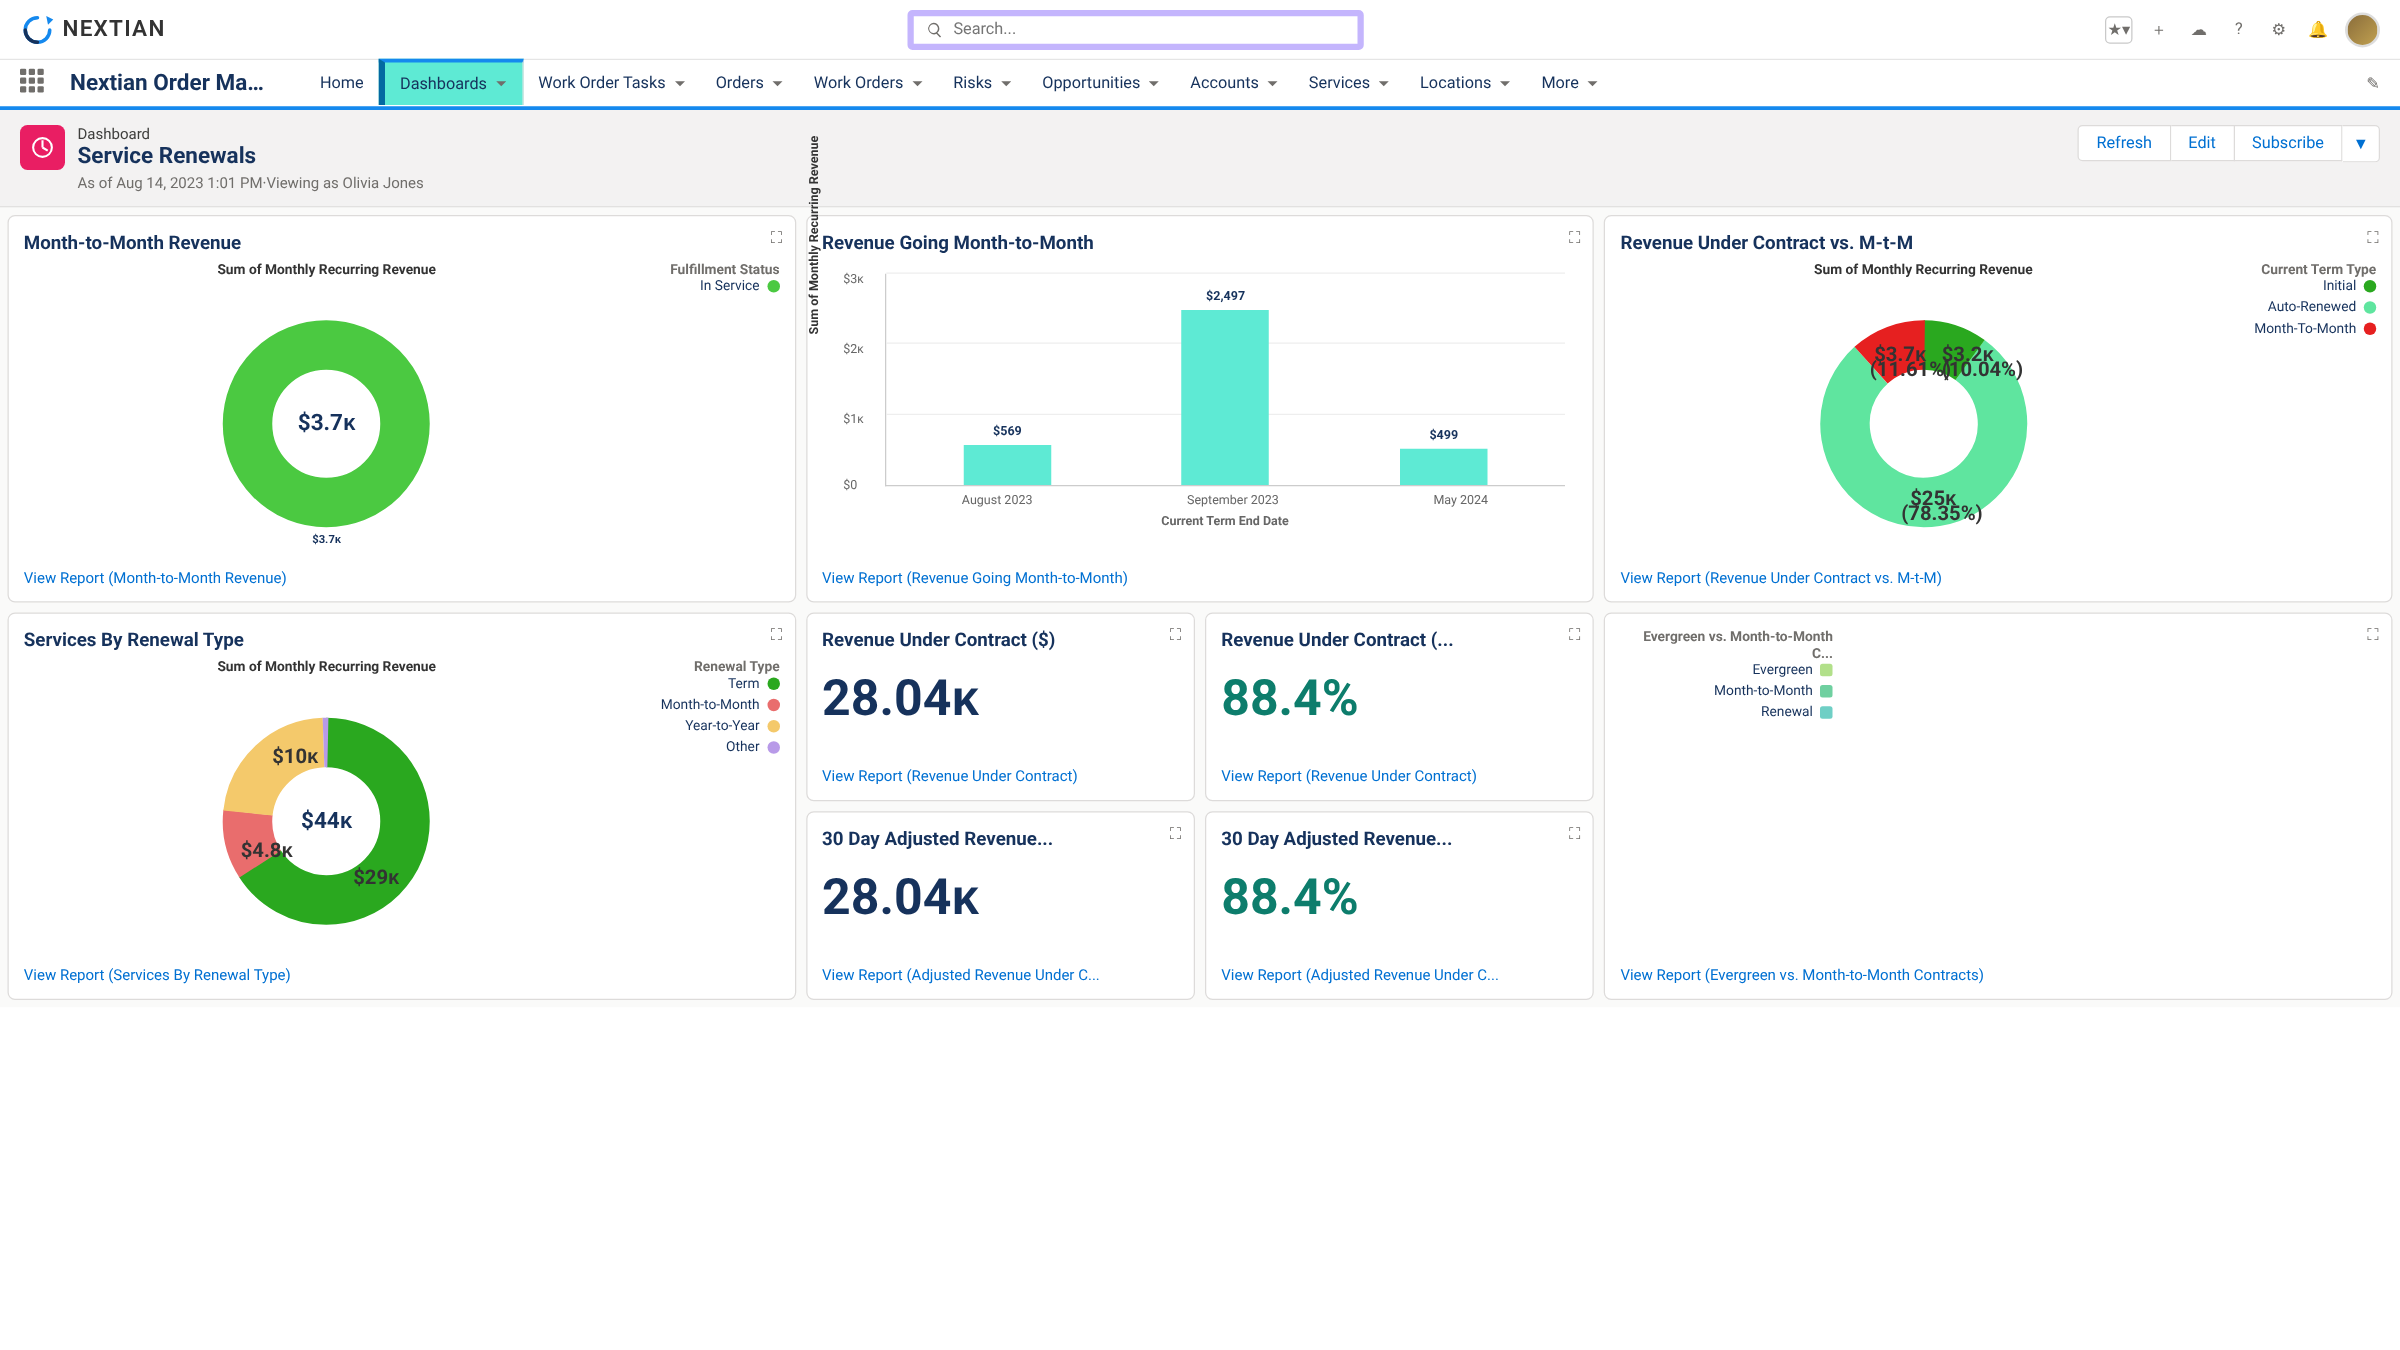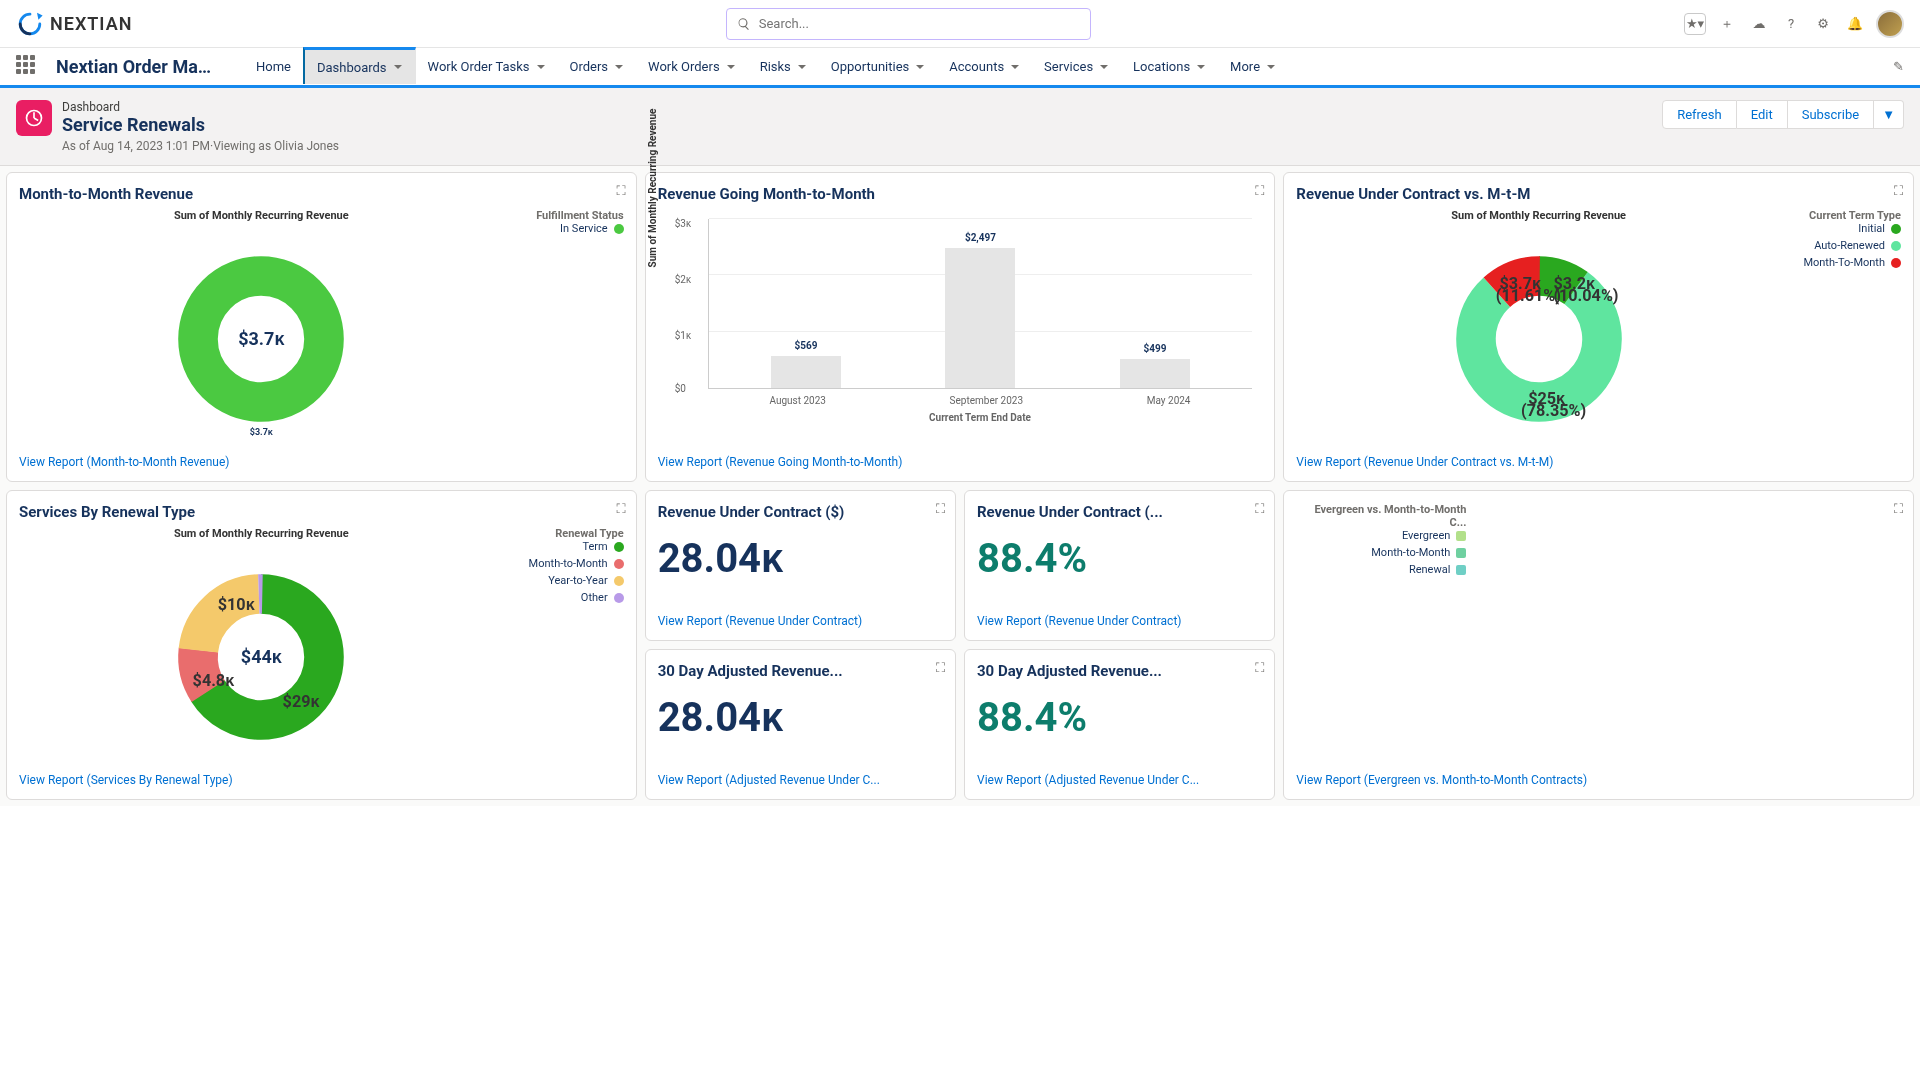--- a/index.html
+++ b/index.html
@@ -1,34 +1,34 @@
 <!DOCTYPE html>
 <html><head>
 <meta charset="utf-8">
 <style>
 *{margin:0;padding:0;box-sizing:border-box;font-family:-apple-system,BlinkMacSystemFont,"Segoe UI",Roboto,Helvetica,Arial,sans-serif}
 body{background:#fff;color:#16325c;font-size:13px}
 .topbar{height:48px;display:flex;align-items:center;padding:0 16px;border-bottom:1px solid #e5e5e5}
 .logo{display:flex;align-items:center;gap:6px;font-weight:600;font-size:18px;color:#333;letter-spacing:1px}
 .logo-icon{width:28px;height:28px}
 .search-wrap{flex:1;display:flex;justify-content:center}
-.search-box{width:365px;height:32px;border:1px solid #c4b5fd;border-radius:4px;display:flex;align-items:center;padding:0 10px;color:#706e6b}
+.search-box{width:365px;height:32px;border:5px solid #c4b5fd;border-radius:4px;display:flex;align-items:center;padding:0 10px;color:#706e6b}
 .search-box svg{width:14px;height:14px;margin-right:8px}
 .search-box input{border:none;outline:none;flex:1;font-size:13px}
 .top-icons{display:flex;align-items:center;gap:10px;color:#706e6b}
 .top-icons .ico{width:22px;height:22px;display:flex;align-items:center;justify-content:center;cursor:pointer}
 .fav-box{border:1px solid #c9c9c9;border-radius:4px;padding:2px 6px;display:flex;align-items:center;gap:2px}
 .avatar{width:28px;height:28px;border-radius:50%;background:linear-gradient(135deg,#8a6d3b,#c0a050);border:2px solid #ddd}
 .navbar{height:40px;display:flex;align-items:center;padding:0 16px;border-bottom:3px solid #1589ee;gap:4px}
 .app-launcher{width:24px;height:24px;display:grid;grid-template-columns:repeat(3,5px);grid-template-rows:repeat(3,5px);gap:2px;margin-right:12px;cursor:pointer}
 .app-launcher span{background:#706e6b;border-radius:1px}
 .app-title{font-size:18px;font-weight:700;margin-right:24px;max-width:160px;overflow:hidden;text-overflow:ellipsis;white-space:nowrap}
 .nav-tabs{display:flex;align-items:flex-start;height:100%}
 .nav-tab{height:100%;padding:0 12px;display:flex;align-items:center;gap:6px;cursor:pointer;font-size:13px;color:#16325c}
-.nav-tab.active{background:#e5e5e5;border-top:3px solid #1589ee;border-left:2px solid #0369a1;border-right:1px solid #e5e5e5;margin-top:-1px}
+.nav-tab.active{background:#5eead4;border-top:3px solid #1589ee;border-left:5px solid #0369a1;border-right:1px solid #e5e5e5;margin-top:-1px}
 .nav-tab svg{width:10px;height:10px;fill:#706e6b}
 .nav-spacer{flex:1}
 .edit-pencil{color:#706e6b;cursor:pointer}
 .page-header{background:#f3f2f2;padding:12px 16px;display:flex;align-items:flex-start;border-bottom:1px solid #dddbda}
 .ph-icon{width:36px;height:36px;background:#e91e63;border-radius:6px;display:flex;align-items:center;justify-content:center;margin-right:10px}
 .ph-texts .ph-type{font-size:12px;color:#3e3e3c}
 .ph-texts .ph-title{font-size:18px;font-weight:700}
 .ph-meta{font-size:12px;color:#706e6b;margin-top:4px}
 .ph-spacer{flex:1}
 .ph-actions{display:flex;align-items:flex-start}
@@ -47,21 +47,21 @@
 .legend-dot{width:10px;height:10px;border-radius:50%}
 .legend-sq{width:10px;height:10px;border-radius:2px}
 .donut-wrap{flex:1;display:flex;align-items:center;justify-content:center;position:relative}
 .donut-center{position:absolute;font-size:18px;font-weight:700}
 .view-link{color:#0070d2;font-size:12px;cursor:pointer;margin-top:auto}
 .bar-chart{flex:1;position:relative;padding:10px 10px 10px 50px}
 .bar-ylabel{position:absolute;left:-6px;top:50%;transform:rotate(-90deg) translateX(50%);transform-origin:left;font-size:10px;font-weight:700;color:#333;white-space:nowrap;width:140px;text-align:center}
 .bar-grid{height:170px;border-left:1px solid #ccc;border-bottom:1px solid #ccc;position:relative;display:flex;align-items:flex-end;justify-content:space-around;padding:0 10px}
 .bar-tick{position:absolute;left:-34px;font-size:10px;color:#666}
 .bar-gridline{position:absolute;left:0;right:0;border-top:1px solid #eee}
-.bar{width:70px;background:#e5e5e5;position:relative}
+.bar{width:70px;background:#5eead4;position:relative}
 .bar-label{position:absolute;top:-16px;left:50%;transform:translateX(-50%);font-size:10px;font-weight:700;white-space:nowrap}
 .bar-xlabels{display:flex;justify-content:space-around;font-size:10px;color:#666;margin-top:6px}
 .bar-xtitle{text-align:center;font-size:10px;font-weight:700;color:#666;margin-top:6px}
 .mid-grid{display:grid;grid-template-columns:1fr 1fr;grid-template-rows:1fr 1fr;gap:8px}
 .metric-card{background:#fff;border:1px solid #dddbda;border-radius:6px;padding:12px;position:relative;display:flex;flex-direction:column;min-height:150px}
 .metric-val{font-size:40px;font-weight:700;margin:8px 0}
 .metric-val.blue{color:#16325c}
 .metric-val.teal{color:#0d7d6c}
 .funnel-wrap{flex:1;display:flex;flex-direction:column;align-items:center;justify-content:center}
 .chart-area{display:flex;flex:1}

